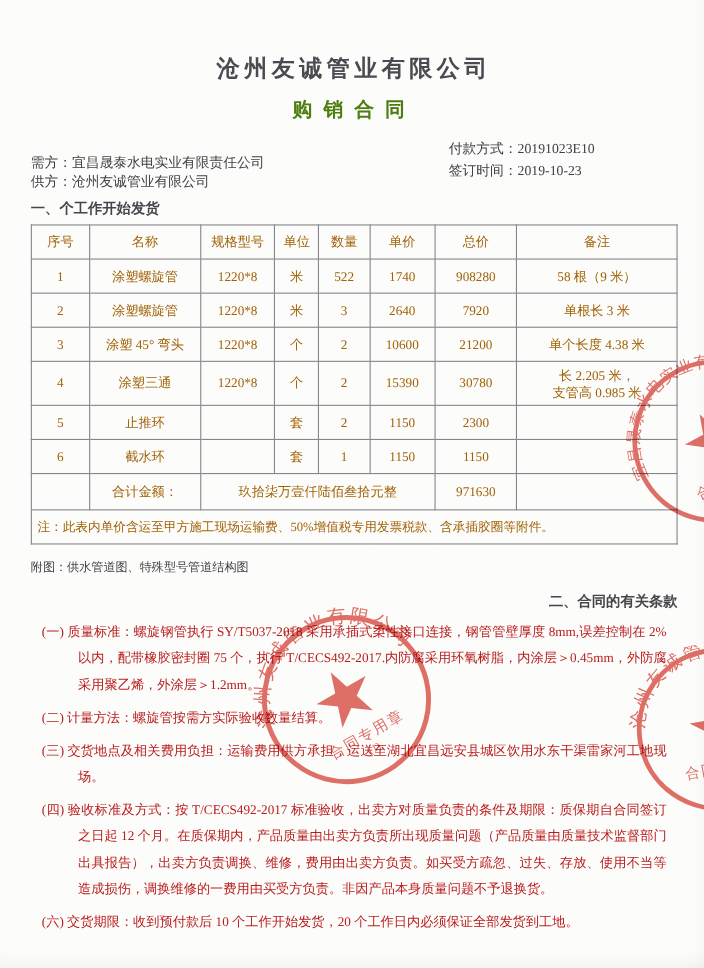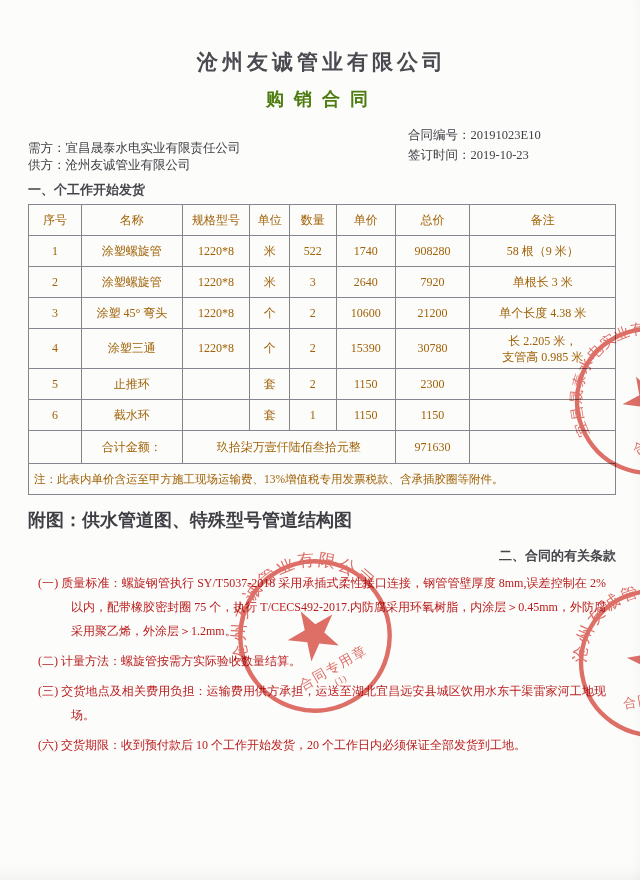--- a/index.html
+++ b/index.html
@@ -32,21 +32,21 @@
   table.items td,table.items th{
     border:1px solid #85858d;text-align:center;vertical-align:middle;
     padding:2px 3px;font-weight:normal;overflow:hidden;
   }
   table.items th{height:26px;}
   tr.r{height:31px;}
   tr.r-tall{height:40px;}
   td.remark{white-space:pre-line;line-height:16px;}
   tr.total-row{height:33px;}
   tr.note-row td{height:26px;text-align:left;padding-left:5px;font-size:11.5px;}
-  .attachment{margin:13px 0 0 0;font-size:18px;font-weight:bold;}
+  .attachment{margin:13px 0 0 0;font-size:11px;}
   .sec2{margin-top:15px;text-align:right;}
   .clauses{margin-top:2px;}
   .clause{
     margin:6px 10px;font-size:12px;line-height:24px;text-align:justify;
     padding-left:33px;text-indent:-33px;color:#b91c1c;
   }
   
   .stamp{
     position:absolute;mix-blend-mode:multiply;opacity:.78;pointer-events:none;
   }
@@ -64,21 +64,21 @@
 
   <h1 class="company-title">沧州友诚管业有限公司</h1>
   <h2 class="doc-title">购销合同</h2>
 
   <div class="info">
     <div class="info-left">
       <p class="party-line buyer"><span>需方：</span><span>宜昌晟泰水电实业有限责任公司</span></p>
       <p class="party-line"><span>供方：</span><span>沧州友诚管业有限公司</span></p>
     </div>
     <div class="info-right">
-      <p class="meta-line"><span>合同编号：</span><span>20191023E10</span></p>
+      <p class="meta-line"><span>付款方式：</span><span>20191023E10</span></p>
       <p class="meta-line"><span>签订时间：</span><span>2019-10-23</span></p>
     </div>
   </div>
 
   <p class="sec-heading">一、个工作开始发货</p>
 
   <table class="items">
     <colgroup>
       <col style="width:9%">
         <col style="width:17.2%">
@@ -162,33 +162,34 @@
       <td class="remark"></td>
     </tr>
     <tr class="total-row">
       <td></td>
       <td>合计金额：</td>
       <td colspan="4">玖拾柒万壹仟陆佰叁拾元整</td>
       <td>971630</td>
       <td></td>
     </tr>
     <tr class="note-row">
-      <td colspan="8">注：此表内单价含运至甲方施工现场运输费、13%增值税专用发票税款、含承插胶圈等附件。</td>
+      <td colspan="8">注：此表内单价含运至甲方施工现场运输费、50%增值税专用发票税款、含承插胶圈等附件。</td>
     </tr>
   </tbody>
     </table>
 
   <p class="attachment">附图：供水管道图、特殊型号管道结构图</p>
 
   <p class="sec-heading sec2">二、合同的有关条款</p>
 
   <div class="clauses">
     <p class="clause"><span>(一)</span> <span>质量标准：螺旋钢管执行 SY/T5037-2018 采用承插式柔性接口连接，钢管管壁厚度 8mm,误差控制在 2%以内，配带橡胶密封圈 75 个，执行 T/CECS492-2017.内防腐采用环氧树脂，内涂层＞0.45mm，外防腐采用聚乙烯，外涂层＞1.2mm。</span></p>
     <p class="clause"><span>(二)</span> <span>计量方法：螺旋管按需方实际验收数量结算。</span></p>
     <p class="clause"><span>(三)</span> <span>交货地点及相关费用负担：运输费用供方承担，运送至湖北宜昌远安县城区饮用水东干渠雷家河工地现场。</span></p>
+    <p class="clause"><span>(四)</span> <span>验收标准及方式：按 T/CECS492-2017 标准验收，出卖方对质量负责的条件及期限：质保期自合同签订之日起 12 个月。在质保期内，产品质量由出卖方负责所出现质量问题（产品质量由质量技术监督部门出具报告），出卖方负责调换、维修，费用由出卖方负责。如买受方疏忽、过失、存放、使用不当等造成损伤，调换维修的一费用由买受方负责。非因产品本身质量问题不予退换货。</span></p>
     <p class="clause"><span>(六)</span> <span>交货期限：收到预付款后 10 个工作开始发货，20 个工作日内必须保证全部发货到工地。</span></p>
 
   </div>
 
 </div>
 
 <div class="stamp stamp-buyer">
   <svg viewBox="0 0 200 200" width="158" height="158">
     <circle class="seal-stroke" cx="100" cy="100" r="91" stroke-width="5.5"></circle>
     <path id="arcA" d="M 16.2 119.3 A 86 86 0 1 1 183.8 119.3" fill="none"></path>

